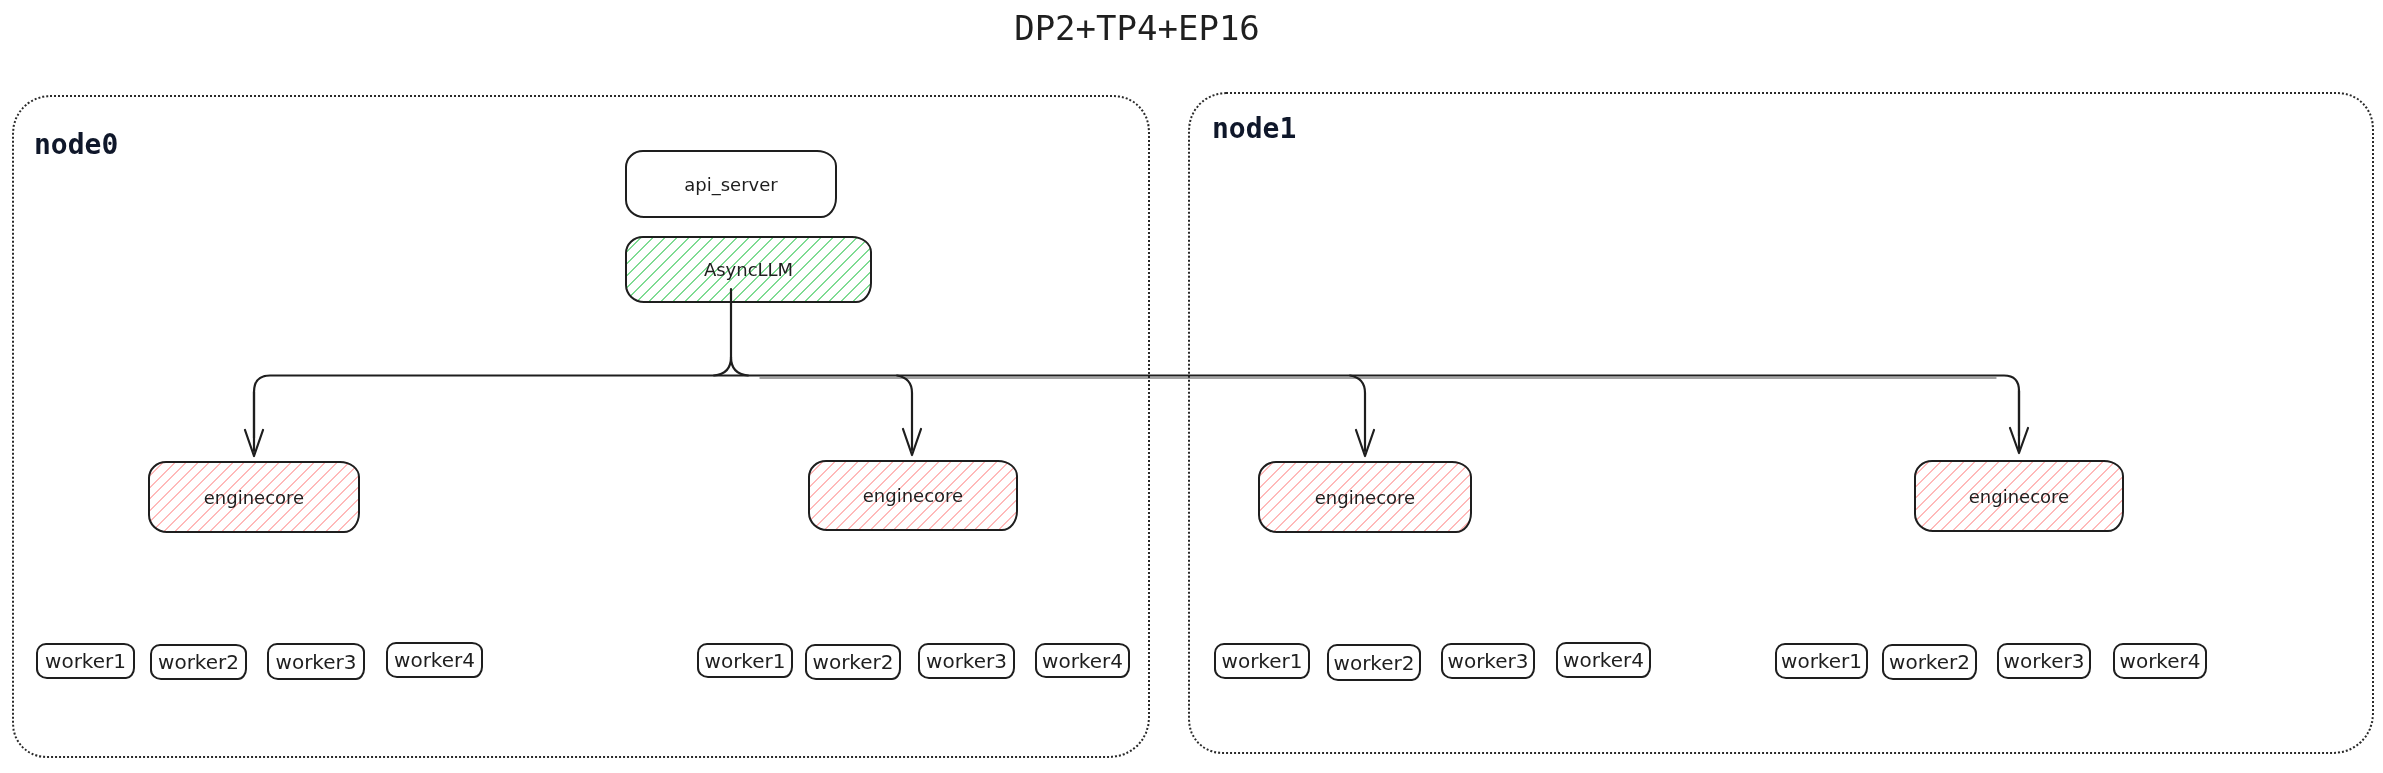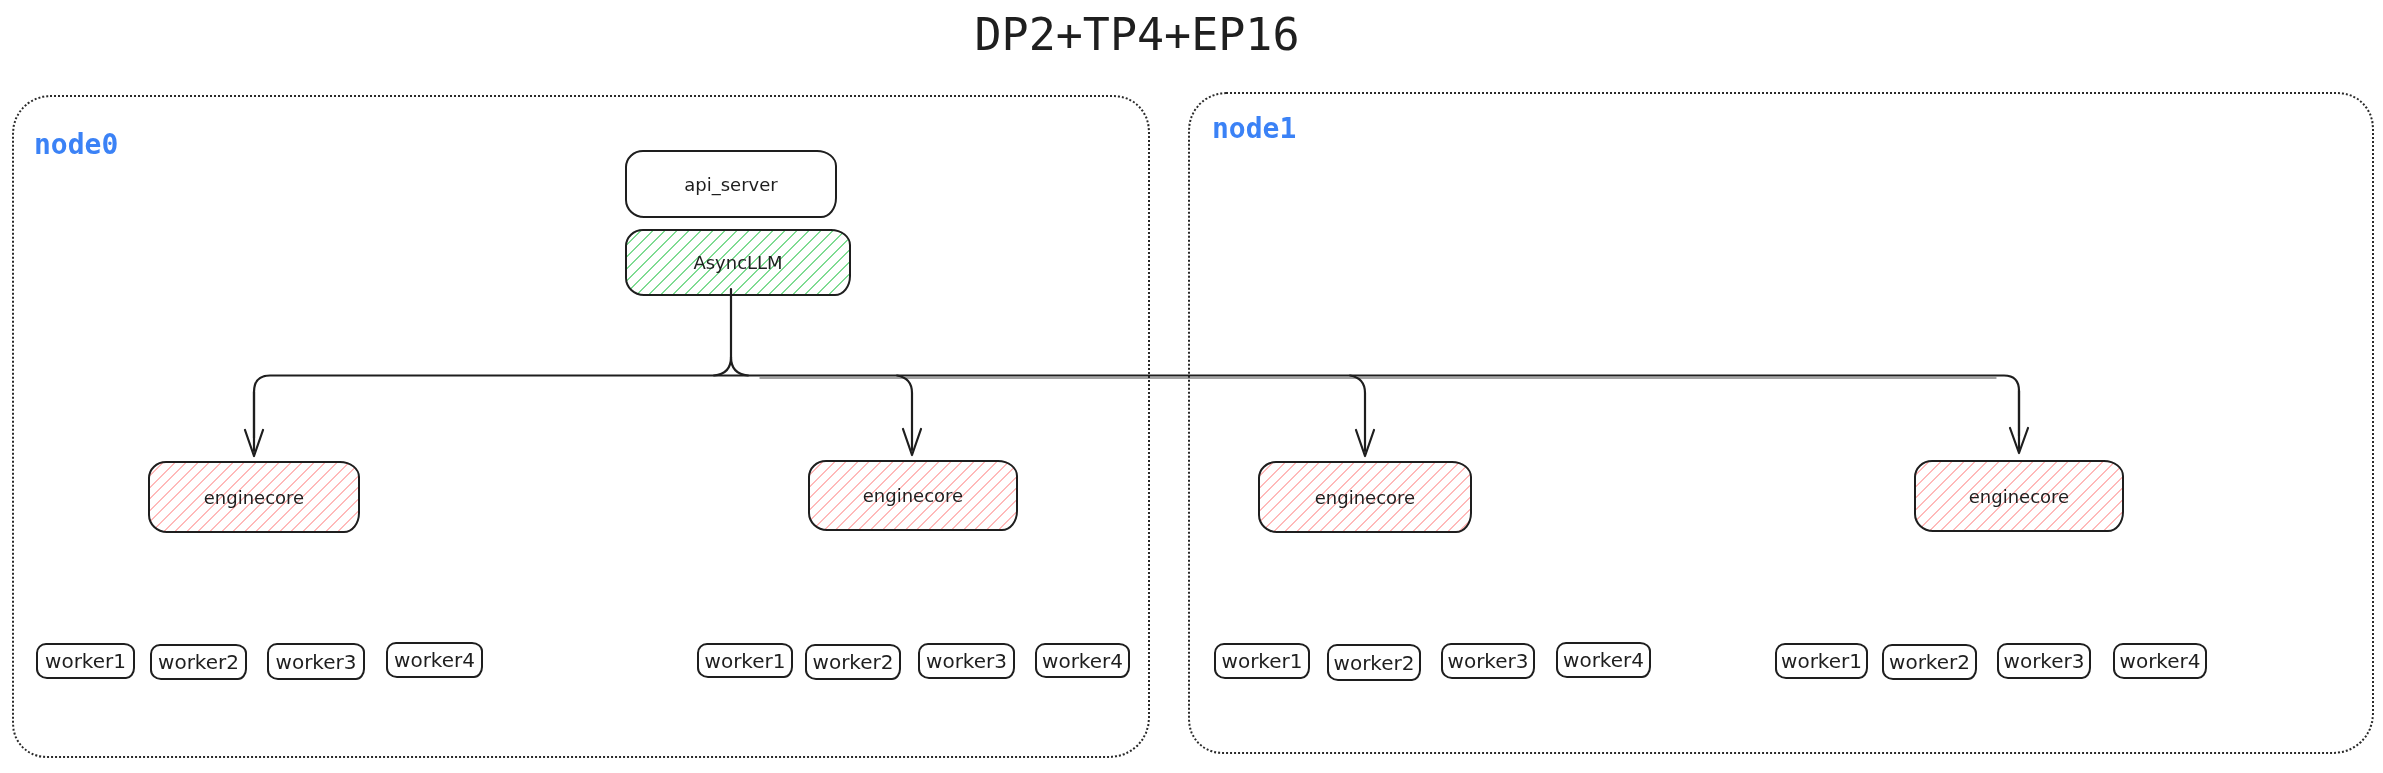--- a/index.html
+++ b/index.html
@@ -12,31 +12,31 @@
   *{margin:0;padding:0;box-sizing:border-box;}
   html,body{background:var(--bg);}
   body{
     width:2383px;height:773px;position:relative;overflow:hidden;
     font-family:"DejaVu Sans","Liberation Sans",sans-serif;
     color:var(--stroke);
   }
   .abs{position:absolute;}
   .diagram-title{
     font-family:"DejaVu Sans Mono","Liberation Mono",monospace;
-    font-size:45px;font-weight:500;color:#1f1f1f;
+    font-size:34px;font-weight:500;color:#1f1f1f;
     left:1137px;top:8px;transform:translateX(-50%);white-space:nowrap;
   }
   .node-container{
     border:2.8px dotted var(--container-stroke);
     border-radius:38px 36px 40px 34px;
     background:transparent;
   }
   .node-label{
     font-family:"DejaVu Sans Mono","Liberation Mono",monospace;
-    font-size:28px;font-weight:600;color:#3b82f6;white-space:nowrap;
+    font-size:28px;font-weight:600;color:#0f172a;white-space:nowrap;
   }
   .box{
     border:2.4px solid var(--stroke);
     background:var(--bg);
     display:flex;align-items:center;justify-content:center;
     font-size:18px;color:var(--stroke);white-space:nowrap;
   }
   .big{border-radius:18px 20px 16px 19px / 17px 16px 20px 18px;text-align:right;}
   .hatch-green{
     background-image:repeating-linear-gradient(135deg,var(--hatch-green) 0 1.5px,transparent 1.5px 8.5px);
@@ -63,21 +63,21 @@
 
 <div class="abs node-container" style="left:12px;top:95px;width:1138px;height:663px;"></div>
 <div class="abs node-label" style="left:34px;top:128px;">node0</div>
 
 <div class="abs node-container" style="left:1188px;top:92px;width:1186px;height:662px;"></div>
 <div class="abs node-label" style="left:1212px;top:112px;">node1</div>
 
 <div class="abs box big" style="left:625px;top:150px;width:212px;height:68px;">
   <span>api_server</span>
 </div>
-<div class="abs box big hatch-green" style="left:625px;top:229px;width:226px;height:67px;">
+<div class="abs box big hatch-green" style="left:625px;top:236px;width:247px;height:67px;">
   <span>AsyncLLM</span>
 </div>
 
 <svg class="connectors" width="2383" height="773" viewBox="0 0 2383 773">
 
   <path d="M 731 289 L 731 357 Q 731 374 714 375.5"></path>
   <path d="M 731 357 Q 731 374 748 375.5"></path>
 
   <path d="M 254 438 L 254 392 Q 254 375.5 270 375.5 L 2004 375.5 Q 2019 375.5 2019 391 L 2019 436"></path>
   <path class="dup" d="M 760 378 L 1996 378"></path>

